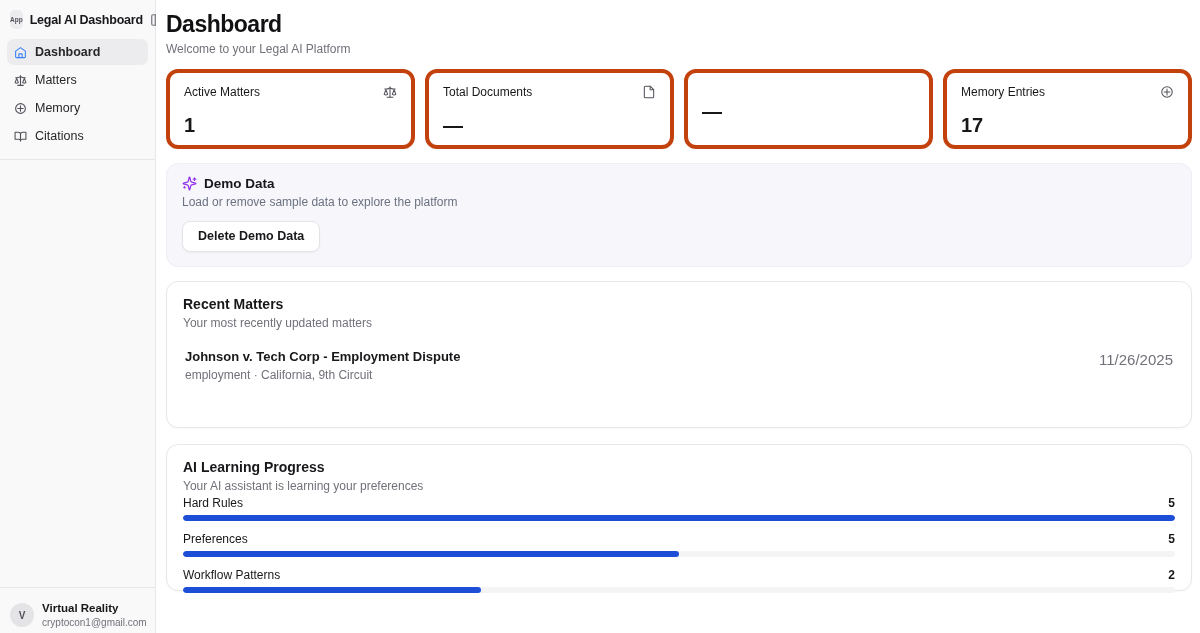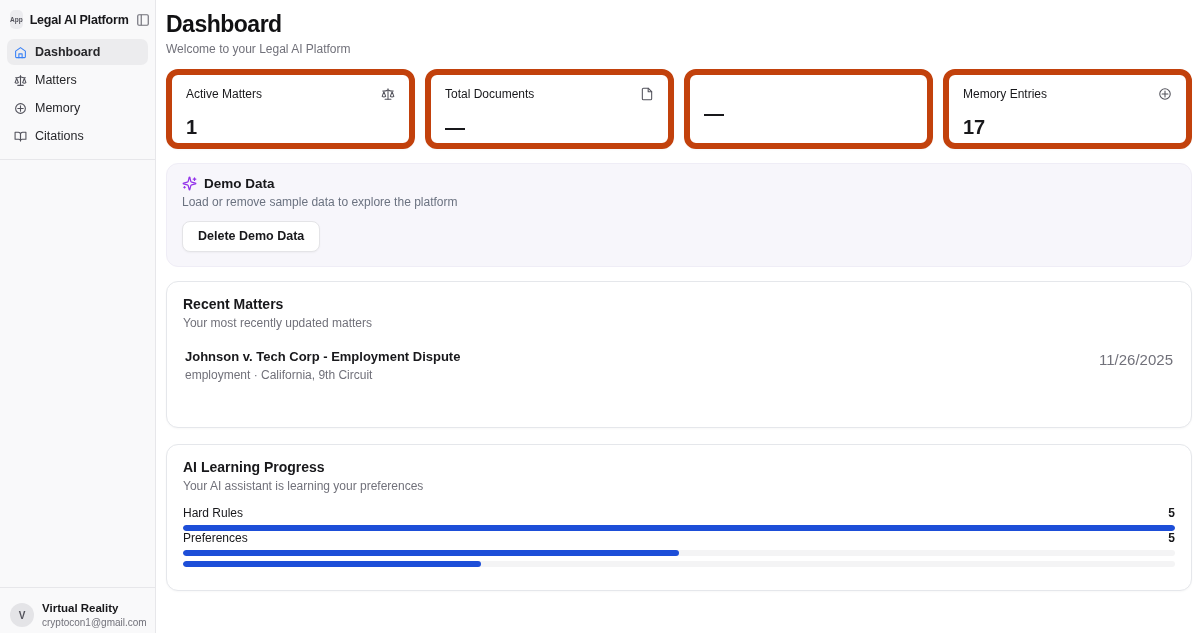--- a/index.html
+++ b/index.html
@@ -31,21 +31,21 @@
             font-size:10px; font-weight:600; display:flex; align-items:center; justify-content:center; flex:none; }
   .user-name { font-size:11.5px; font-weight:700; line-height:1.3; }
   .user-email { font-size:10px; color:#71717a; line-height:1.3; white-space:nowrap; overflow:hidden; max-width:110px; }
 
   
   .main { flex:1; padding:11px 8px 0 10px; background:#ffffff; }
   .page-title { font-size:23px; font-weight:700; letter-spacing:-0.5px; color:#111113; }
   .page-subtitle { font-size:12px; color:#71717a; margin-top:4px; }
 
   .stats { display:grid; grid-template-columns:repeat(4,1fr); gap:10px; margin-top:13px; }
-  .stat-card { background:#fff; border:6px solid #c2410c; border-radius:12px; padding:12px 14px;
+  .stat-card { background:#fff; border:4px solid #c2410c; border-radius:12px; padding:12px 14px;
                height:80px; box-shadow:0 1px 2px rgba(0,0,0,0.03); }
   .stat-head { display:flex; align-items:center; justify-content:space-between; }
   .stat-label { font-size:12px; font-weight:500; color:#18181b; }
   .stat-icon { color:#52525b; display:flex; }
   .stat-value { font-size:20px; font-weight:700; margin-top:15px; }
 
   .demo-card { margin-top:14px; background:#f7f6fb; border:1px solid #efedf6; border-radius:12px;
                padding:12px 15px 14px 15px; }
   .demo-title-row { display:flex; align-items:center; gap:7px; }
   .demo-title { font-size:13.5px; font-weight:700; }
@@ -63,37 +63,37 @@
            height:147px; box-shadow:0 1px 2px rgba(0,0,0,0.03); }
   .panel-title { font-size:14px; font-weight:700; }
   .panel-sub { font-size:12px; color:#71717a; margin-top:4px; }
 
   .matter-item { display:flex; justify-content:space-between; align-items:flex-start;
                  margin-top:17px; padding:2px 2px; border-radius:8px; cursor:pointer; }
   .matter-title { font-size:13px; font-weight:600; }
   .matter-meta { font-size:12px; color:#71717a; margin-top:4px; }
   .matter-date { font-size:15px; color:#71717a; margin-top:2px; }
 
-  .prog-rows { margin-top:13px; display:flex; flex-direction:column; }
+  .prog-rows { margin-top:3px; display:flex; flex-direction:column; gap:11px; }
   .prog-row-head { display:flex; justify-content:space-between; font-size:12px; color:#18181b; }
   .prog-val { font-weight:600; }
   .prog-track { margin-top:5px; height:6px; background:#f4f4f5; border-radius:99px; overflow:hidden; }
   .prog-fill { height:100%; background:#1d4ed8; border-radius:99px; }
 
   svg { display:block; }
 </style>
 </head>
 <body>
 
 <div class="app">
 
   <aside class="sidebar">
     <div class="sb-header">
       <div class="app-badge">App</div>
-      <div class="sb-title">Legal AI Platform</div>
+      <div class="sb-title">Legal AI Dashboard</div>
       <span class="sb-toggle">
         <svg width="14" height="14" viewBox="0 0 24 24" fill="none" stroke="currentColor" stroke-width="2">
             <rect x="3" y="3" width="18" height="18" rx="2"></rect>
             <line x1="9" y1="3" x2="9" y2="21"></line>
           </svg>
       </span>
     </div>
 
     <div class="nav-item active">
       <span class="ic">
@@ -253,20 +253,24 @@
           <div>
             <div class="prog-row-head">
               <span>Preferences</span>
               <span class="prog-val">5</span>
             </div>
             <div class="prog-track">
               <div class="prog-fill" style="width: 50%;"></div>
             </div>
           </div>
           <div>
+            <div class="prog-row-head">
+              <span>Workflow Patterns</span>
+              <span class="prog-val">2</span>
+            </div>
             <div class="prog-track">
               <div class="prog-fill" style="width: 30%;"></div>
             </div>
           </div>
         </div>
       </div>
 
     </div>
   </main>
 </div>

